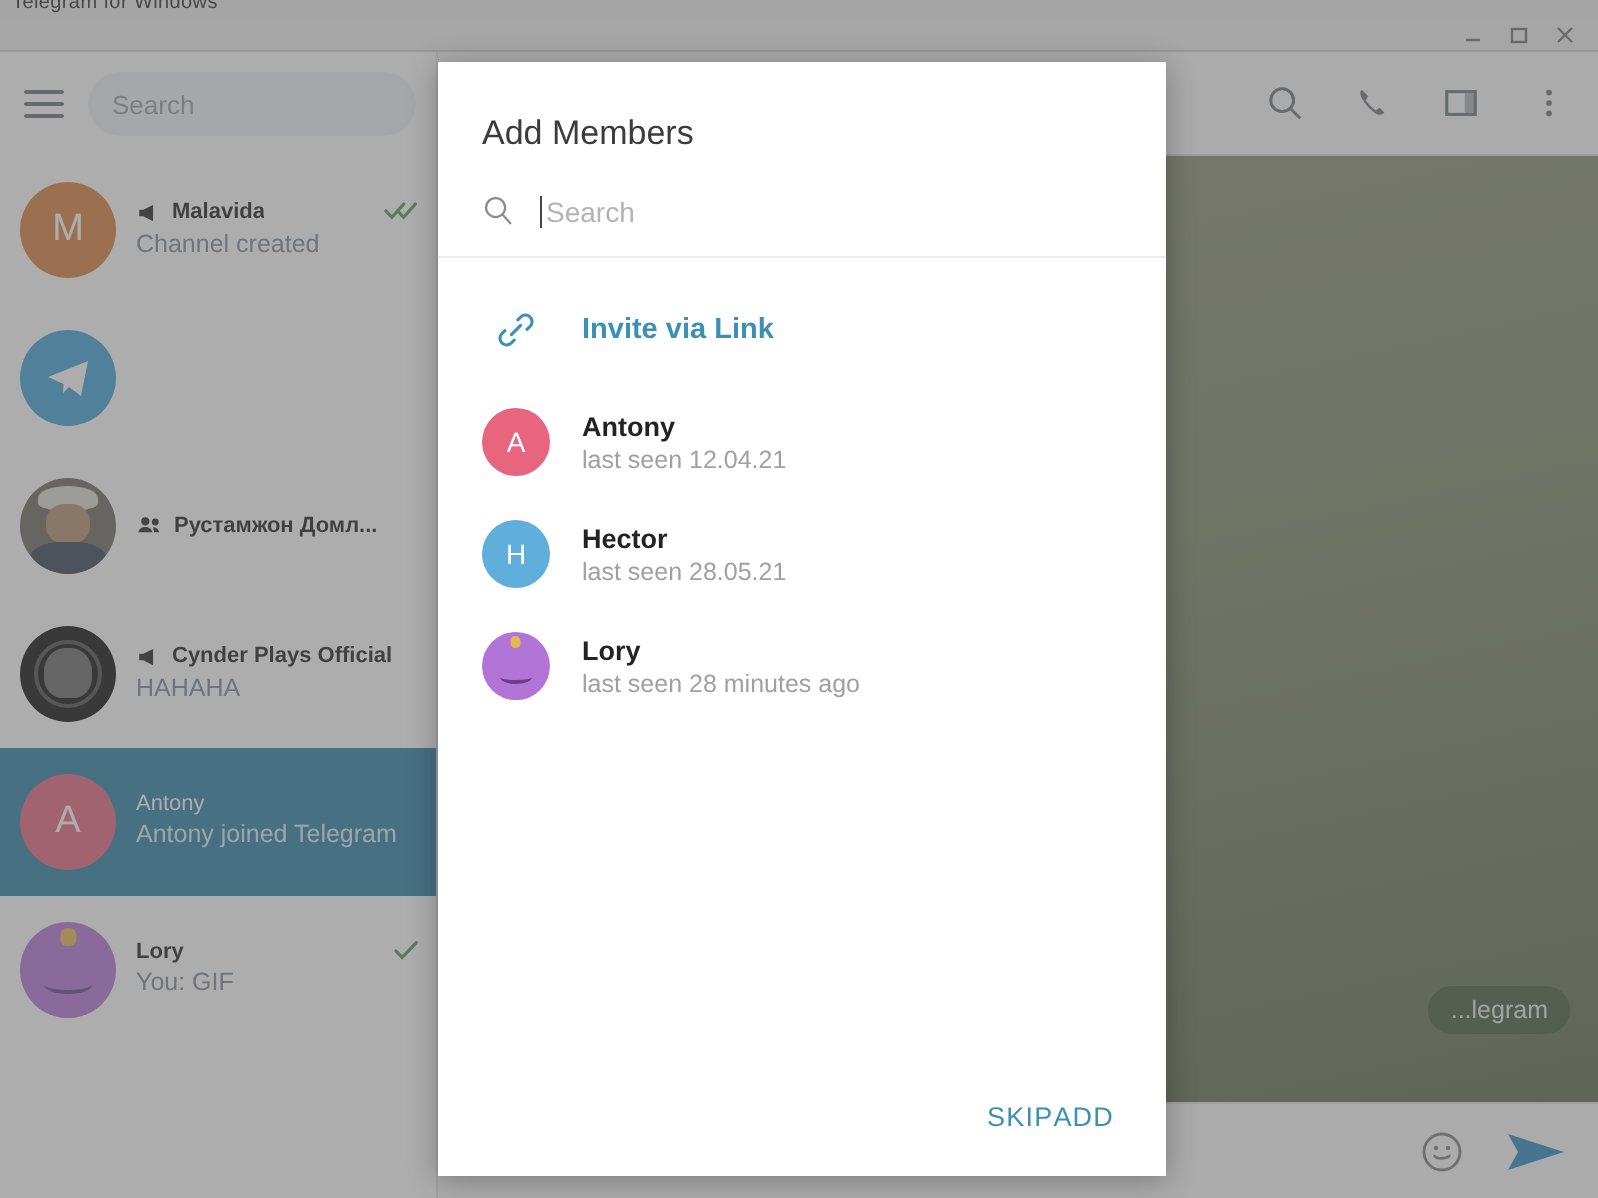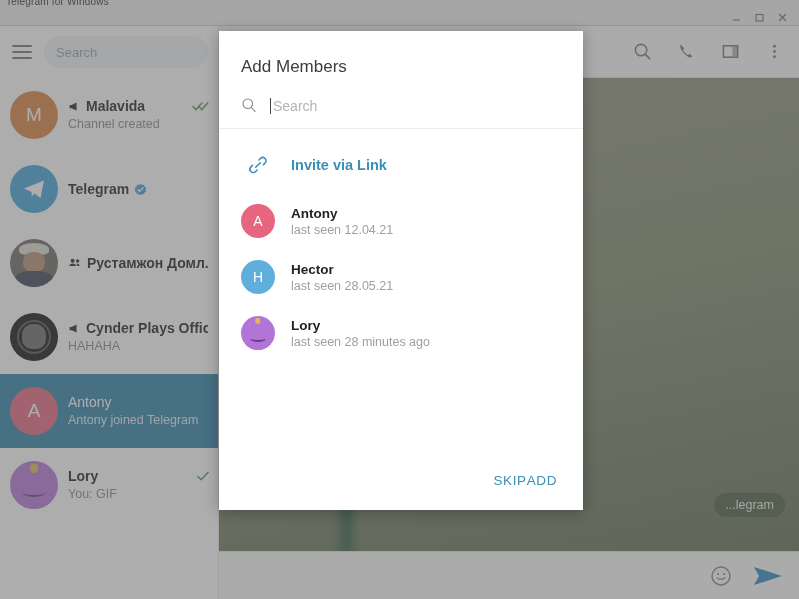--- a/index.html
+++ b/index.html
@@ -67,21 +67,21 @@
   .chat-row.selected { background:#2b7fa8; }
   .avatar {
     width:48px; height:48px; border-radius:50%; flex:0 0 48px;
     display:flex; align-items:center; justify-content:center;
     color:#fff; font-size:19px; font-weight:400; position:relative; overflow:hidden;
   }
   .avatar .glyph { position:relative; z-index:2; }
   .chat-meta { flex:1 1 auto; min-width:0; }
   .chat-title-line { display:flex; align-items:center; gap:5px; }
   .chat-title {
-    font-size:14px; font-weight:bold; color:#1d1d1d;
+    font-size:11px; font-weight:bold; color:#1d1d1d;
     white-space:nowrap; overflow:hidden; text-overflow:clip;
   }
   .chat-row.selected .chat-title { color:#ffffff; font-weight:normal; }
   .chat-sub {
     font-size:12.5px; color:#7b8a97; margin-top:4px;
     white-space:nowrap; overflow:hidden;
   }
   .chat-row.selected .chat-sub { color:#dfeef6; }
   .mini-icon { flex:0 0 auto; display:flex; align-items:center; }
   .ticks { position:absolute; right:8px; top:20px; }
@@ -123,21 +123,21 @@
     gap:20px; padding-right:16px;
   }
   .emoji-btn, .send-btn { cursor:pointer; display:flex; align-items:center; }
 
   
   .overlay {
     position:absolute; left:0; top:0; width:799px; height:599px;
     background:rgba(98,98,98,.52); z-index:40;
   }
   .dialog {
-    position:absolute; left:219px; top:31px; width:364px; height:479px;
+    position:absolute; left:219px; top:31px; width:364px; height:557px;
     background:#ffffff; z-index:50;
     box-shadow:0 2px 14px rgba(0,0,0,.28);
     display:flex; flex-direction:column;
   }
   .dlg-title {
     font-size:17px; color:#3c3c3c; padding:26px 22px 0 22px; font-weight:normal;
   }
   .dlg-search {
     display:flex; align-items:center; gap:12px;
     padding:20px 22px 14px 22px; border-bottom:1px solid #ececec;
@@ -258,29 +258,21 @@
                 <path d="M1 6.5 4.4 10 11 2.6" stroke="#4e9a5a" stroke-width="1.7" fill="none" stroke-linecap="round"></path>
                 <path d="M7.5 6.5 10.9 10 17.5 2.6" stroke="#4e9a5a" stroke-width="1.7" fill="none" stroke-linecap="round"></path>
               </svg></span>
           </div>
           <div class="chat-row">
             <span class="avatar tg-plane" style="background:#3fa2d8">
               <svg width="30" height="30" viewBox="0 0 30 30" style="position:relative;z-index:2">
                 <path d="M5 14.5 25 6.5 21.5 24 15.5 19.5 12.5 22.5 12.8 18z" fill="#fff"></path>
               </svg>
             </span>
-            <span class="chat-meta"><span class="chat-title-line">
-                <span class="chat-title">Telegram</span>
-                <span class="mini-icon">
-                  <svg width="13" height="13" viewBox="0 0 16 16">
-                    <path d="M8 0.8 9.8 2.4 12.2 2.1 13 4.4 15 5.7 14.3 8 15 10.3 13 11.6 12.2 13.9 9.8 13.6 8 15.2 6.2 13.6 3.8 13.9 3 11.6 1 10.3 1.7 8 1 5.7 3 4.4 3.8 2.1 6.2 2.4z" fill="#3fa2d8"></path>
-                    <path d="M4.8 8.1 6.9 10.2 11.2 5.9" stroke="#fff" stroke-width="1.5" fill="none" stroke-linecap="round"></path>
-                  </svg>
-                </span>
-              </span></span>
+            <span class="chat-meta"></span>
           </div>
           <div class="chat-row">
             <span class="avatar rustam" style="background:#6e6a60">
               <span class="hat"></span>
               <span class="face"></span>
               <span class="torso"></span>
             </span>
             <span class="chat-meta"><span class="chat-title-line">
                 <span class="mini-icon">
                   <svg width="14" height="14" viewBox="0 0 18 18">

